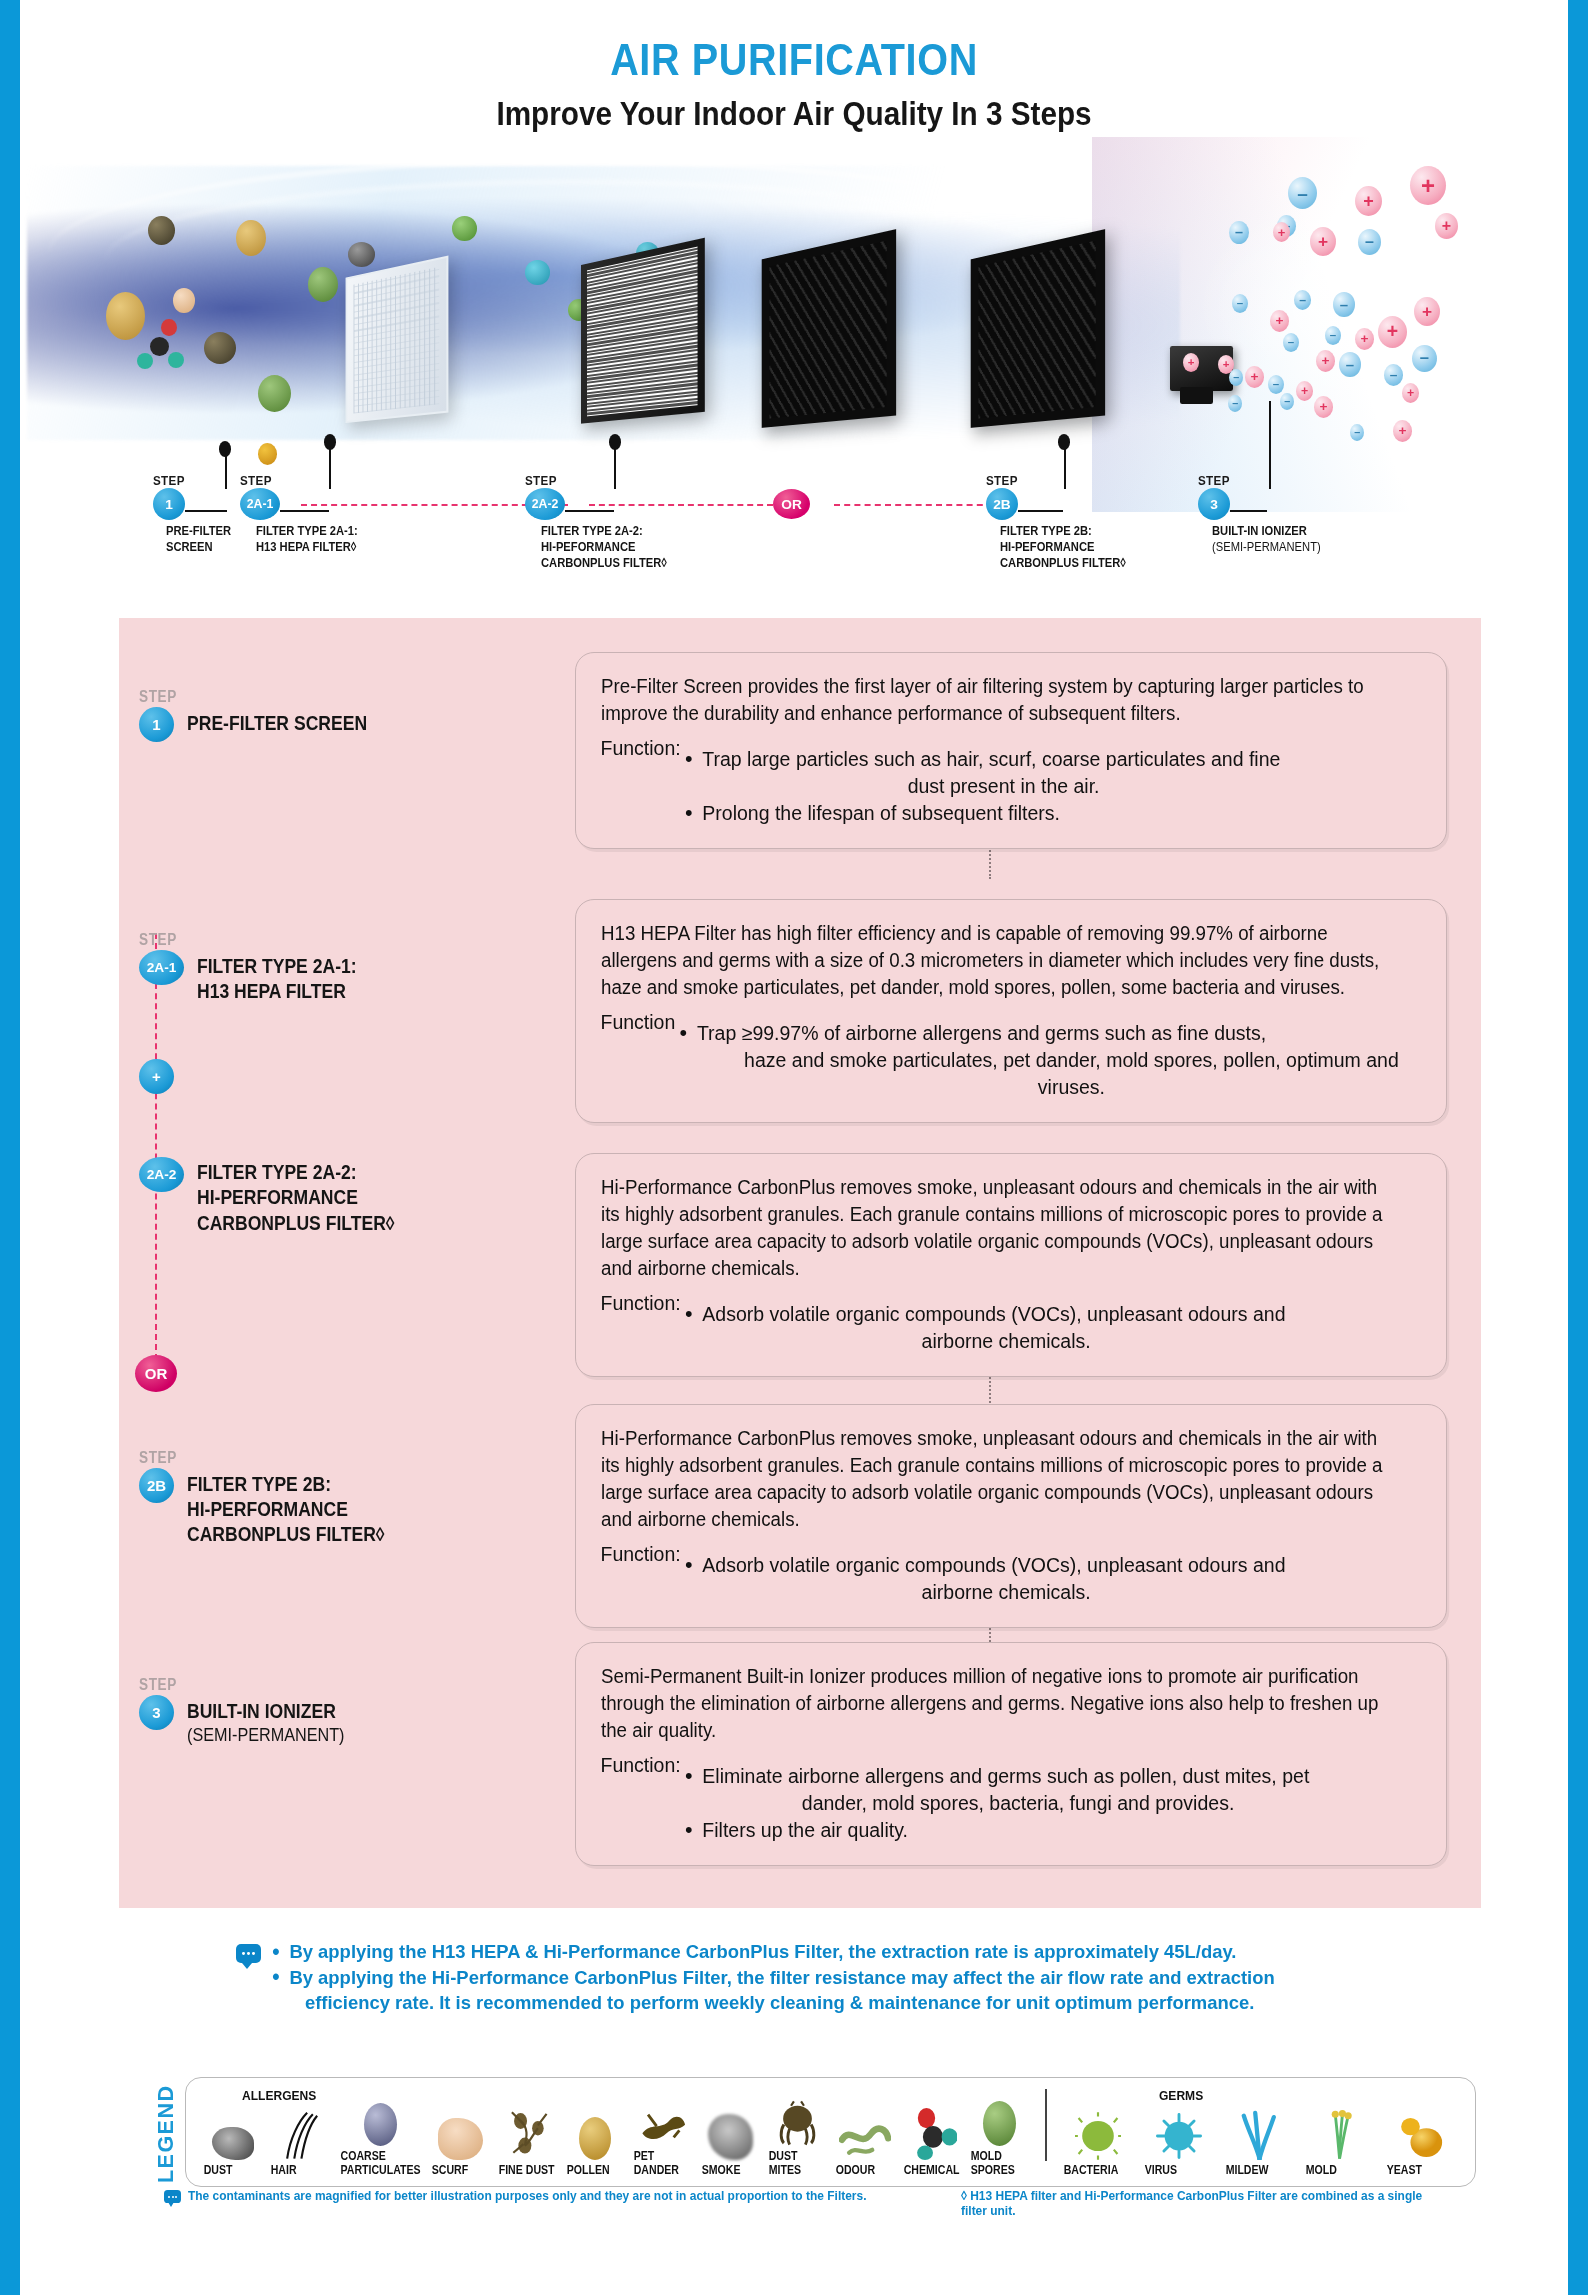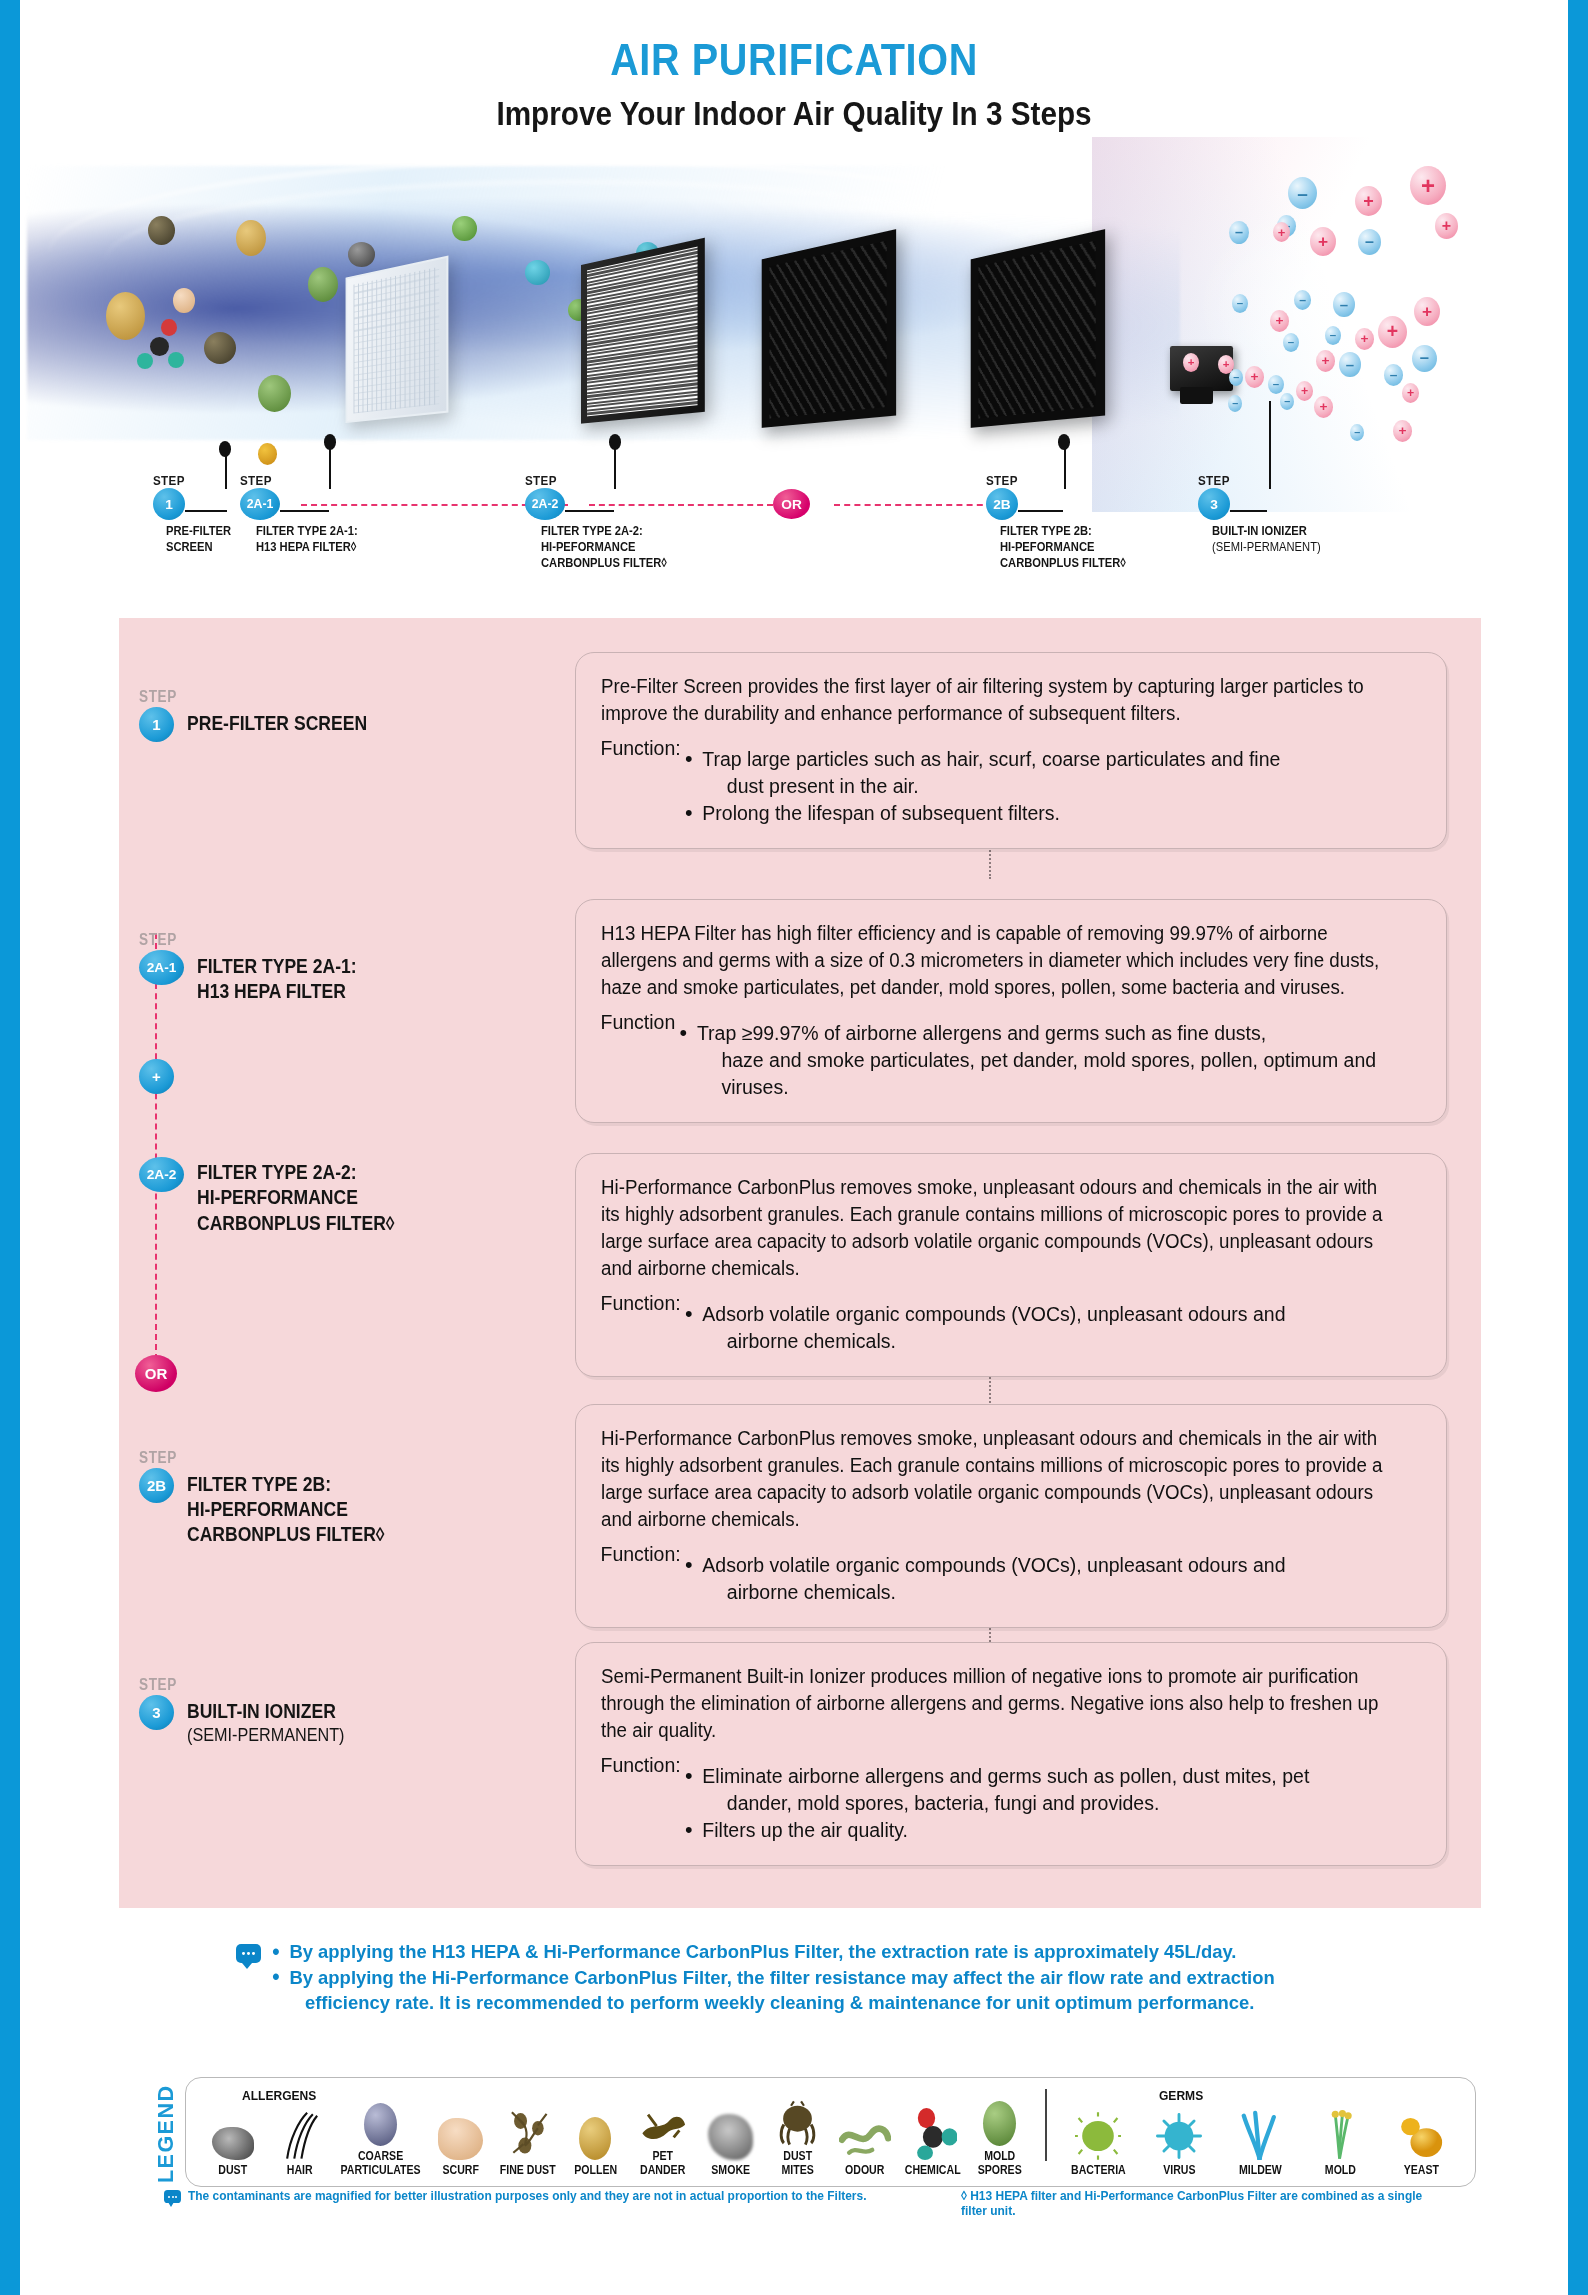--- a/index.html
+++ b/index.html
@@ -147,21 +147,21 @@
     background:#f6d8da; border:1.4px solid #c9b2b4; border-radius:19px;
     box-shadow: 2.2px 2.9px 0 rgba(0,0,0,.06);
     padding:20px 24.5px 21.6px 24.5px;
   }
   .card p { font-size:19.5px; color:#111; line-height:1.38; transform:scaleX(.96); transform-origin:left; }
   .card .fn { display:flex; margin-top:10px; }
   .card .fn-label { font-size:19.5px; color:#111; white-space:nowrap; padding-right:4.3px; }
   .bullets { list-style:none;margin-top:9px; }
   .bullets li { font-size:19.5px; color:#111; line-height:1.38; position:relative; padding-left:17.3px; }
   .bullets li::before{ content:"•"; position:absolute; left:0; top:-1.4px; font-size:21.6px; }
-  .bullets li .ind { display:block; padding-left:24.5px; }
+  .bullets li .ind { display:block; padding-left:24.5px;text-align:center; }
   .vdots { position:absolute; left:969px; width:0; border-left:2.9px dotted #8d7b7d; }
 
   
   .notes { position:absolute; left:216px; top:1939px; width:1124px; }
   .notes .row2 { display:flex; gap:10px; }
   .speech {
     flex:0 0 auto; width:24.5px; height:19px; border-radius:5px; background:#0b86c9; position:relative;
     display:flex; align-items:center; justify-content:center; gap:2.2px; margin-top:5px;
   }
   .speech::after{ content:""; position:absolute; left:5.8px; bottom:-5.8px; width:0;height:0;
@@ -184,21 +184,21 @@
   .legend-box {
     position:absolute; left:35px; top:0; right:0; height:110px;
     border:1.4px solid #b9b9b9; border-radius:16px; background:#fff;
     display:flex; align-items:flex-end; padding:0 13px 8.6px 13px;
   }
   .legend-group-title { position:absolute; font-size:13.7px; font-weight:bold; color:#111; top:10px;
                         transform:scaleX(.88); transform-origin:left; }
   .lg-allergens { left: 56px; }
   .lg-germs { left: 973px; }
   .legend-items { display:flex; align-items:flex-end; flex:1; }
-  .litem { flex:1; text-align:center; }
+  .litem { flex:1; }
   .licon { height:52px; display:flex; align-items:flex-end; justify-content:center; }
   .lname { font-size:12.3px; font-weight:bold; color:#111; line-height:1.1; margin-top:4.3px;
            transform:scaleX(.86); }
   .lsep { width:1.4px; height:72px; background:#444; margin:0 11.5px 16px 11.5px; align-self:flex-end; }
 
   
   .footer { position:absolute; left:144px; top:2188px; width:1326px; display:flex; }
   .foot-a { display:flex; gap:7.2px; width:850px; }
   .speech-sm {
     flex:0 0 auto; width:17.3px; height:13px; border-radius:3.6px; background:#0b86c9; position:relative;

